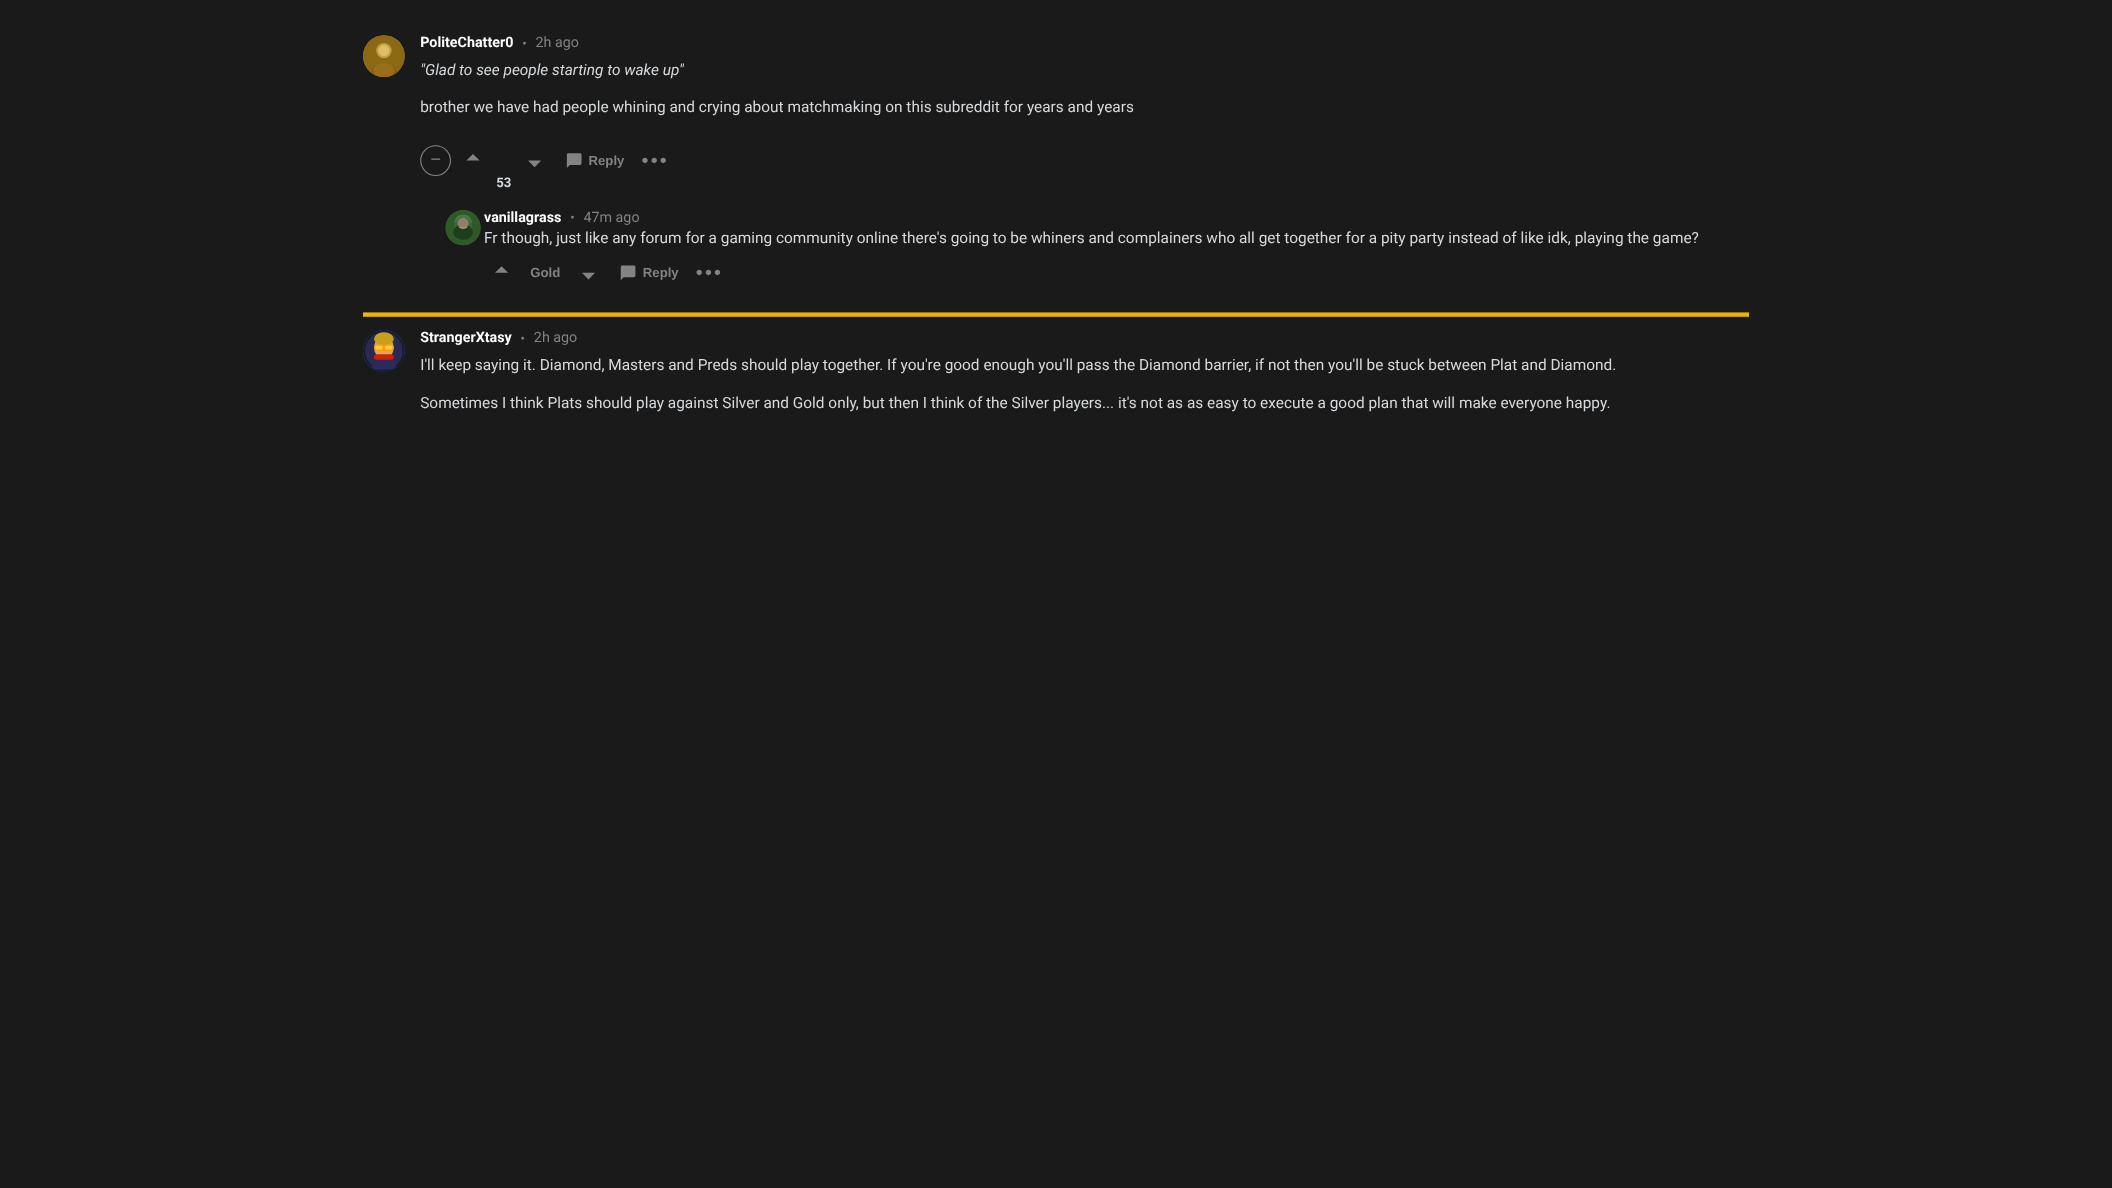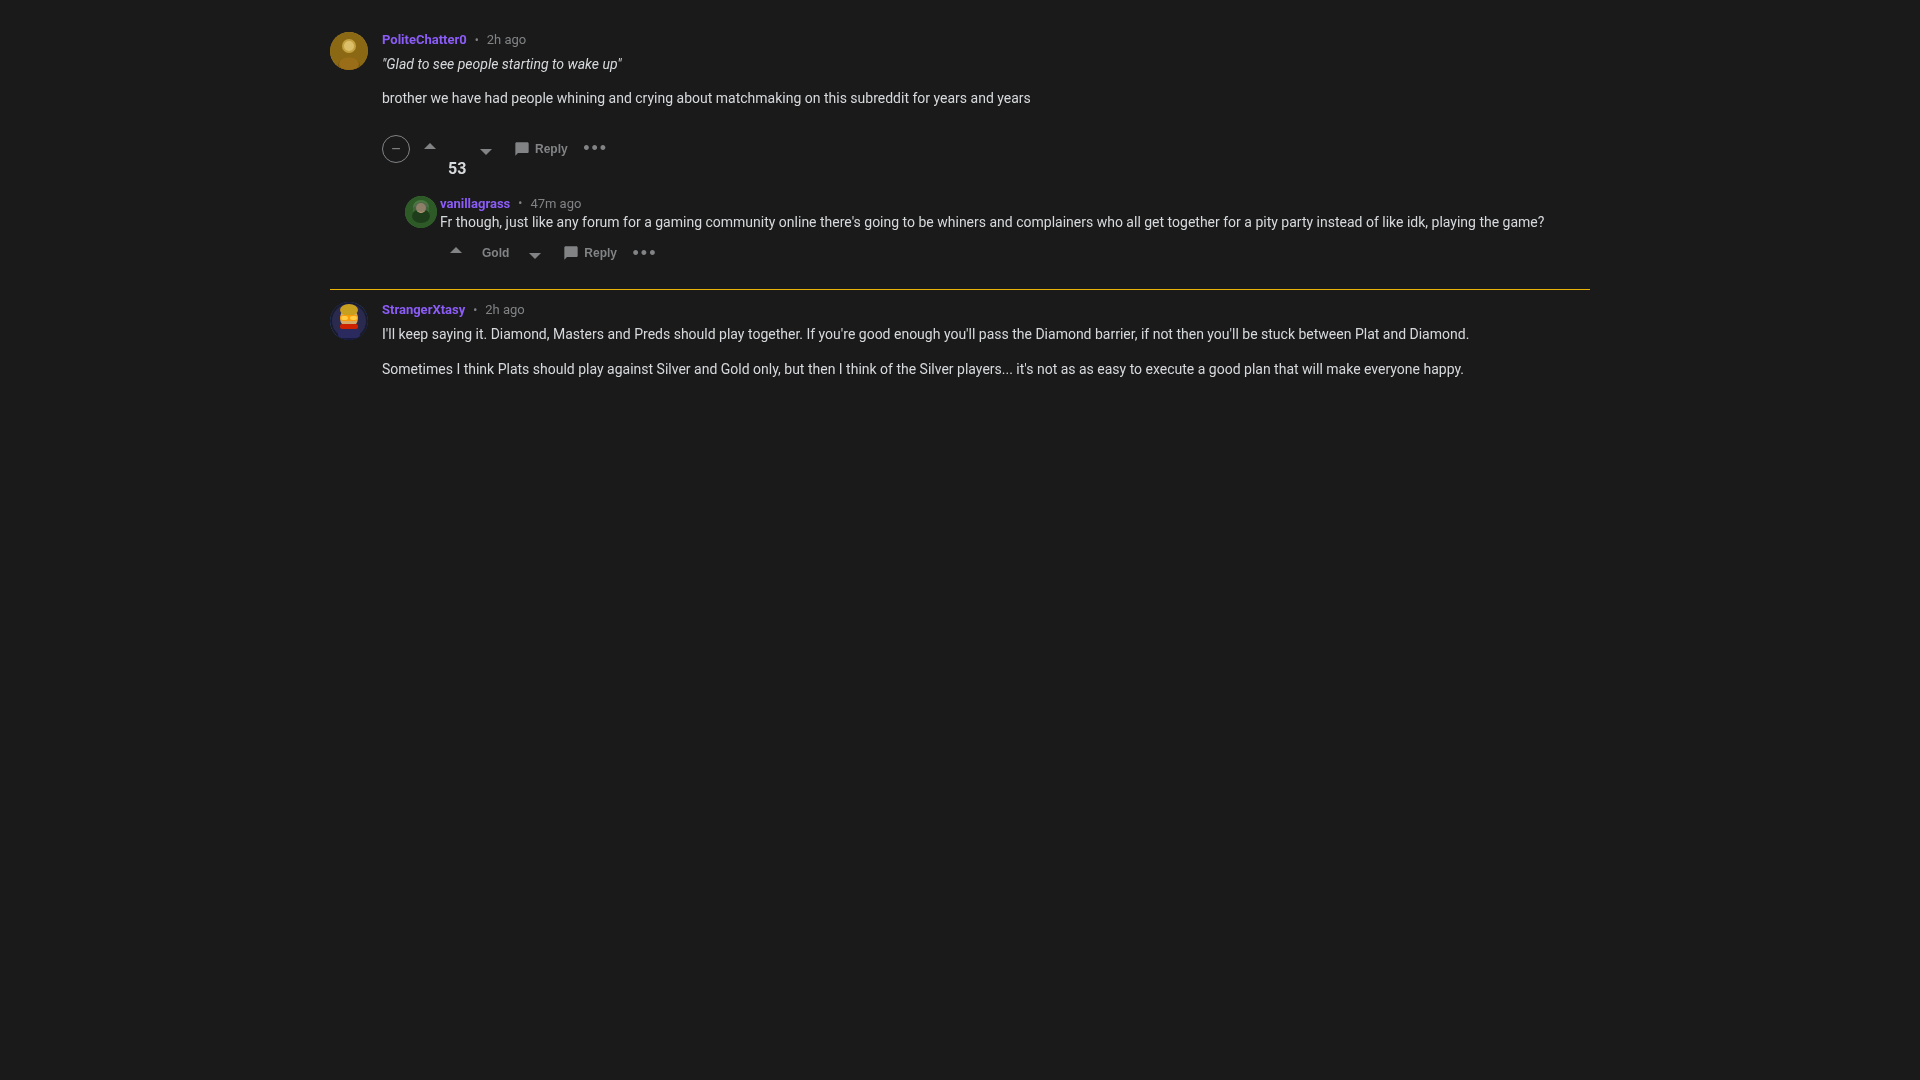--- a/index.html
+++ b/index.html
@@ -49,21 +49,21 @@
     .comment-header {
       display: flex;
       align-items: center;
       gap: 8px;
       flex-wrap: wrap;
     }
 
     .username {
       font-weight: 700;
       font-size: 13px;
-      color: #8b5cf6;
+      color: #ffffff;
     }
 
     .timestamp {
       font-size: 13px;
       color: #818384;
     }
 
     .separator {
       color: #818384;
       font-size: 12px;
@@ -135,24 +135,25 @@
       transition: background 0.1s;
     }
 
     .vote-btn svg {
       width: 18px;
       height: 18px;
       fill: currentColor;
     }
 
     .vote-count {
-      font-size: 16px;
+      font-size: 12px;
       font-weight: 700;
       color: #d7dadc;
       min-width: 20px;
+      text-align: center;
       margin-top: 39px;
     }
 
     .collapse-btn {
       display: flex;
       align-items: center;
       justify-content: center;
       width: 28px;
       height: 28px;
       border-radius: 50%;
@@ -239,21 +240,21 @@
     .thread-line-segment {
       width: 2px;
       background: #343536;
       flex: 1;
       margin-top: 4px;
     }
 
     .strangerxtasy-comment {
       margin-top: 16px;
       padding-top: 12px;
-      border-top: 1px solid #eab308;
+      border-top: 4px solid #eab308;
     }
   </style>
 </head>
 <body>
 
 <div class="page-wrapper">
   <div class="comment-thread">
 
     <div class="comment-outer">
       <div class="comment-main-row">

